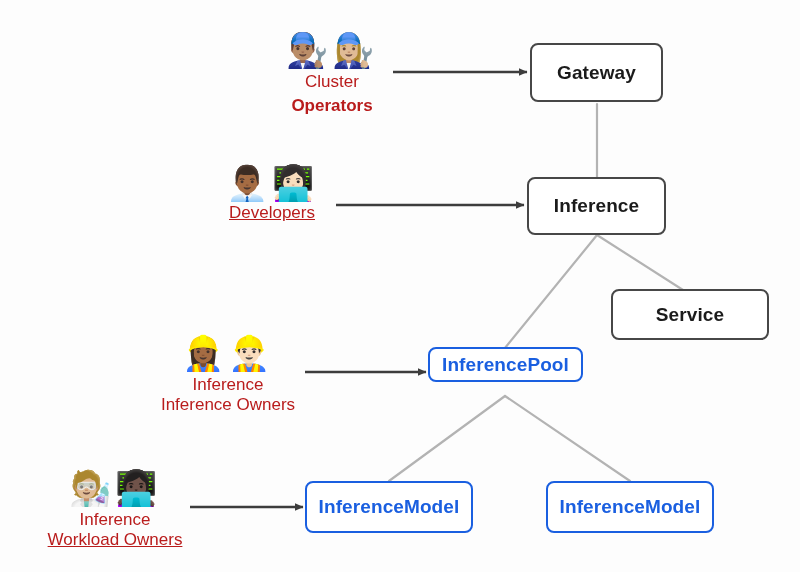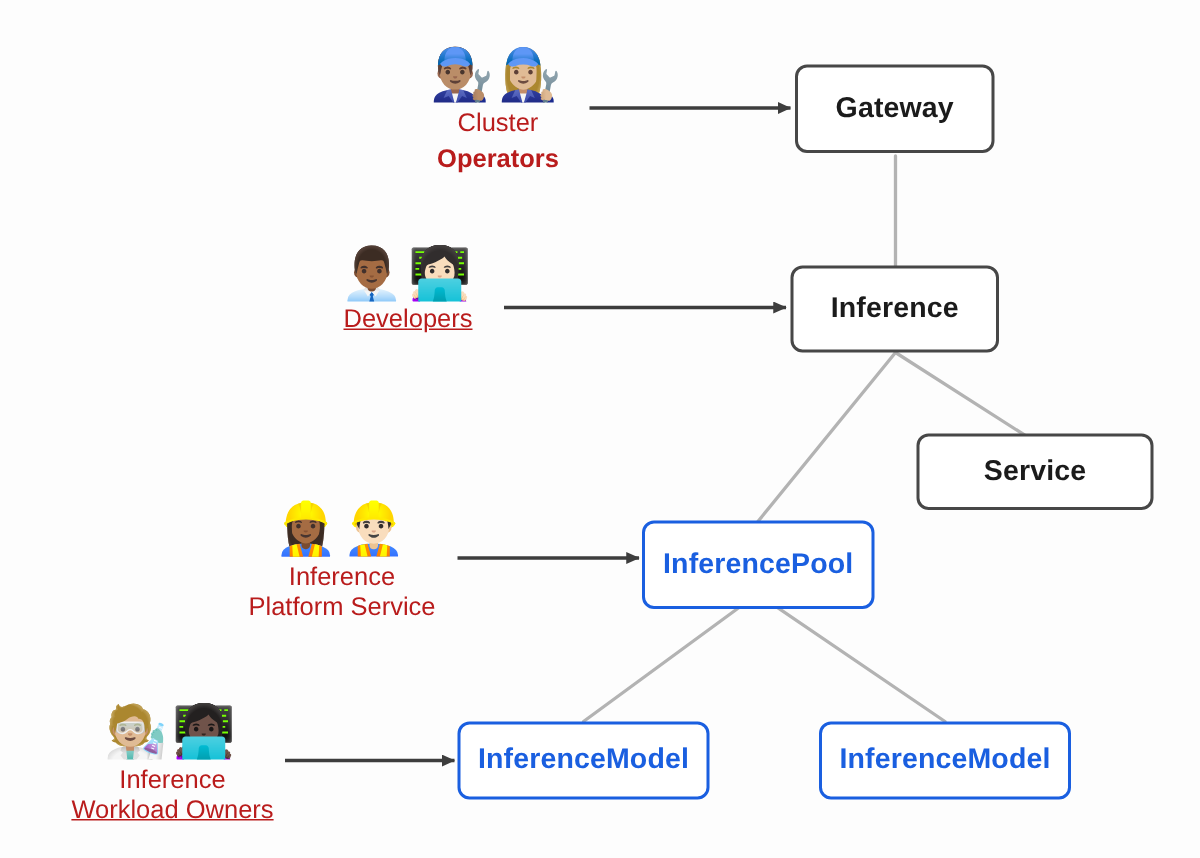--- a/index.html
+++ b/index.html
@@ -104,21 +104,21 @@
   </div>
 
   <div class="node dark" style="left:527px; top:177px; width:139px; height:58px;">
     <span>Inference</span>
   </div>
 
   <div class="node dark" style="left:611px; top:289px; width:158px; height:51px;">
     <span>Service</span>
   </div>
 
-  <div class="node blue" style="left:428px; top:347px; width:155px; height:59px;">
+  <div class="node blue" style="left:428px; top:347px; width:155px; height:35px;">
     <span>InferencePool</span>
   </div>
 
   <div class="node blue" style="left:305px; top:481px; width:168px; height:52px;">
     <span>InferenceModel</span>
   </div>
 
   <div class="node blue" style="left:546px; top:481px; width:168px; height:52px;">
     <span>InferenceModel</span>
   </div>
@@ -130,21 +130,21 @@
   </div>
 
   <div class="actor" style="left:177px; top:163px;">
     <div class="actor-emoji">👨🏾‍💼👩🏻‍💻</div>
     <div class="actor-label" style="margin-top:0;text-decoration:underline;">Developers</div>
   </div>
 
   <div class="actor" style="left:133px; top:333px;">
     <div class="actor-emoji">👷🏾‍♀️👷🏻‍♂️</div>
     <div class="actor-label">Inference</div>
-    <div class="actor-label" style="margin-top:0;">Platform Service</div>
+    <div class="actor-label" style="margin-top:0;">Inference Owners</div>
   </div>
 
   <div class="actor" style="left:20px; top:468px;">
     <div class="actor-emoji">🧑🏼‍🔬👩🏿‍💻</div>
     <div class="actor-label">Inference</div>
     <div class="actor-label" style="margin-top:0;text-decoration:underline;">Workload Owners</div>
   </div>
 
 </div>
 

